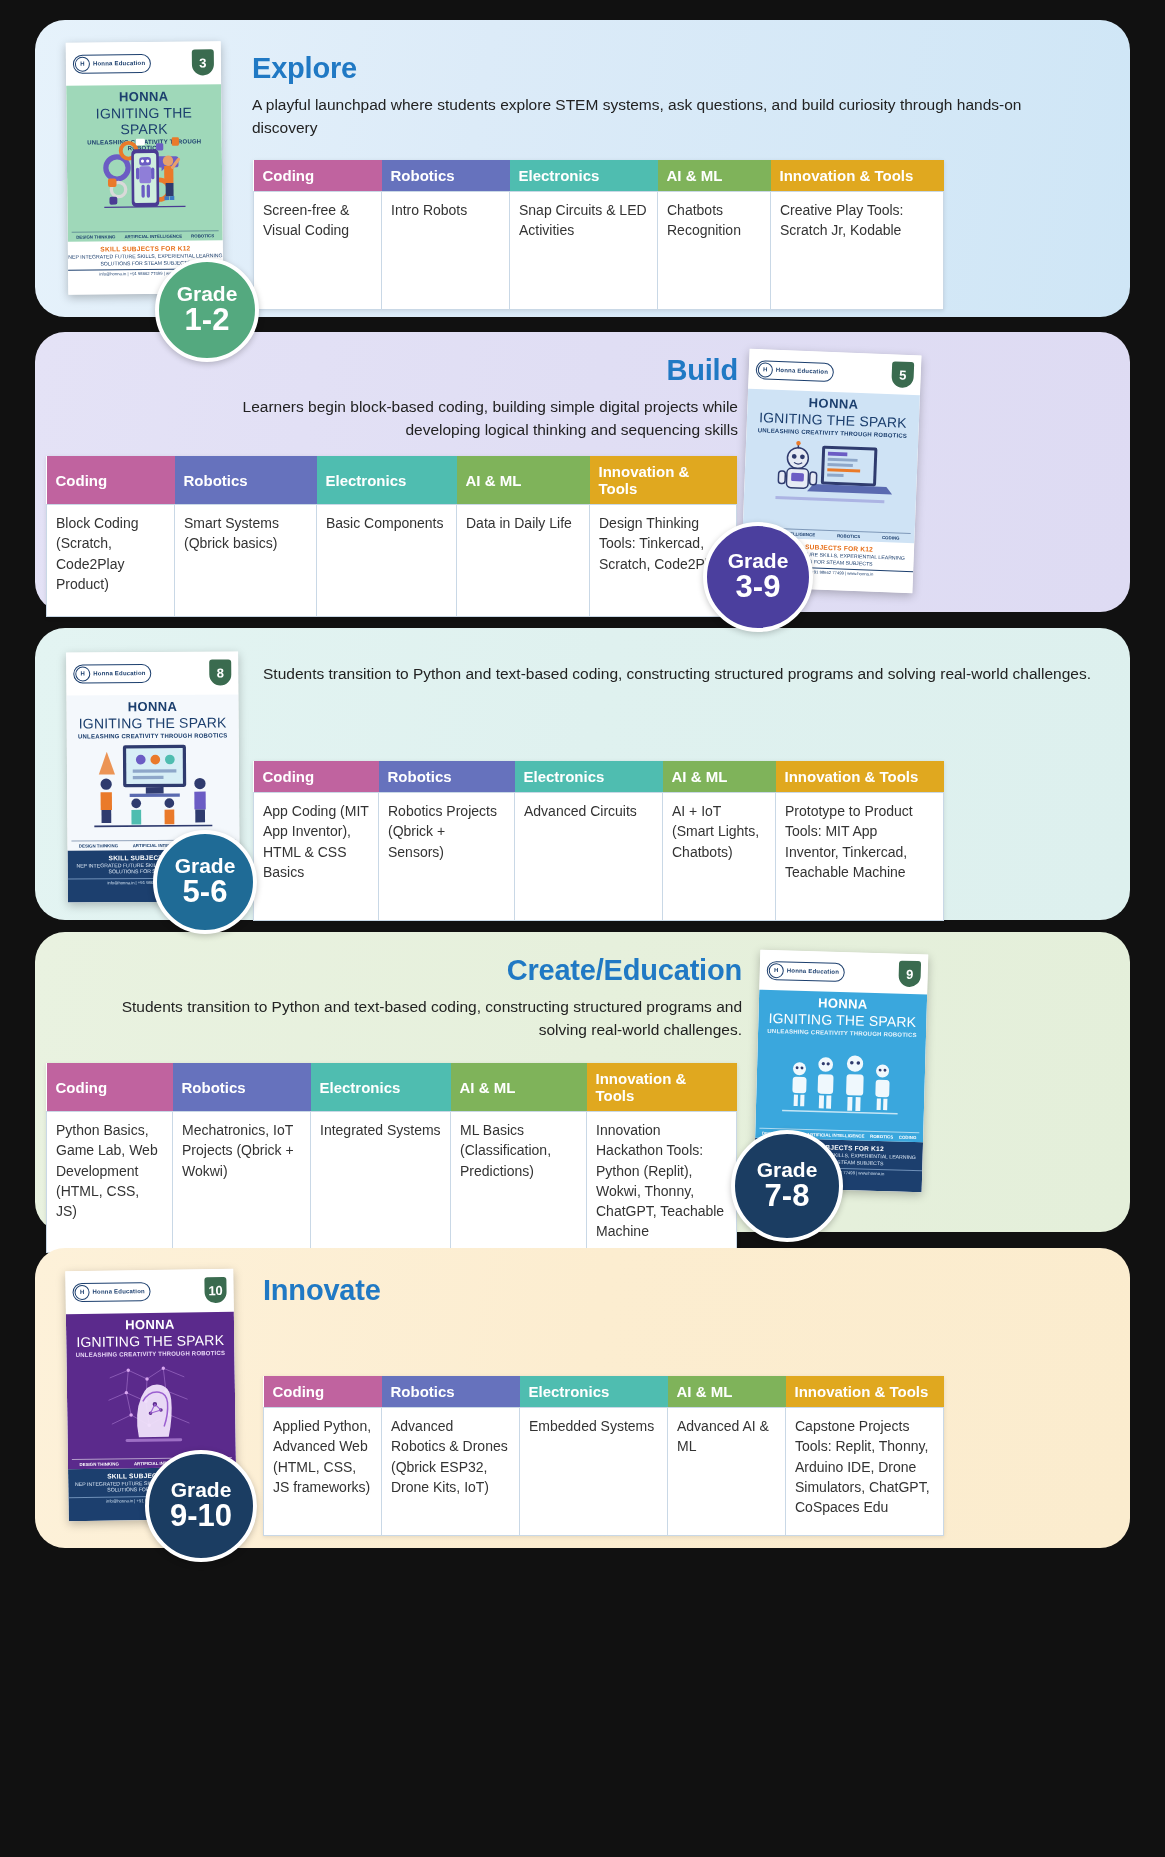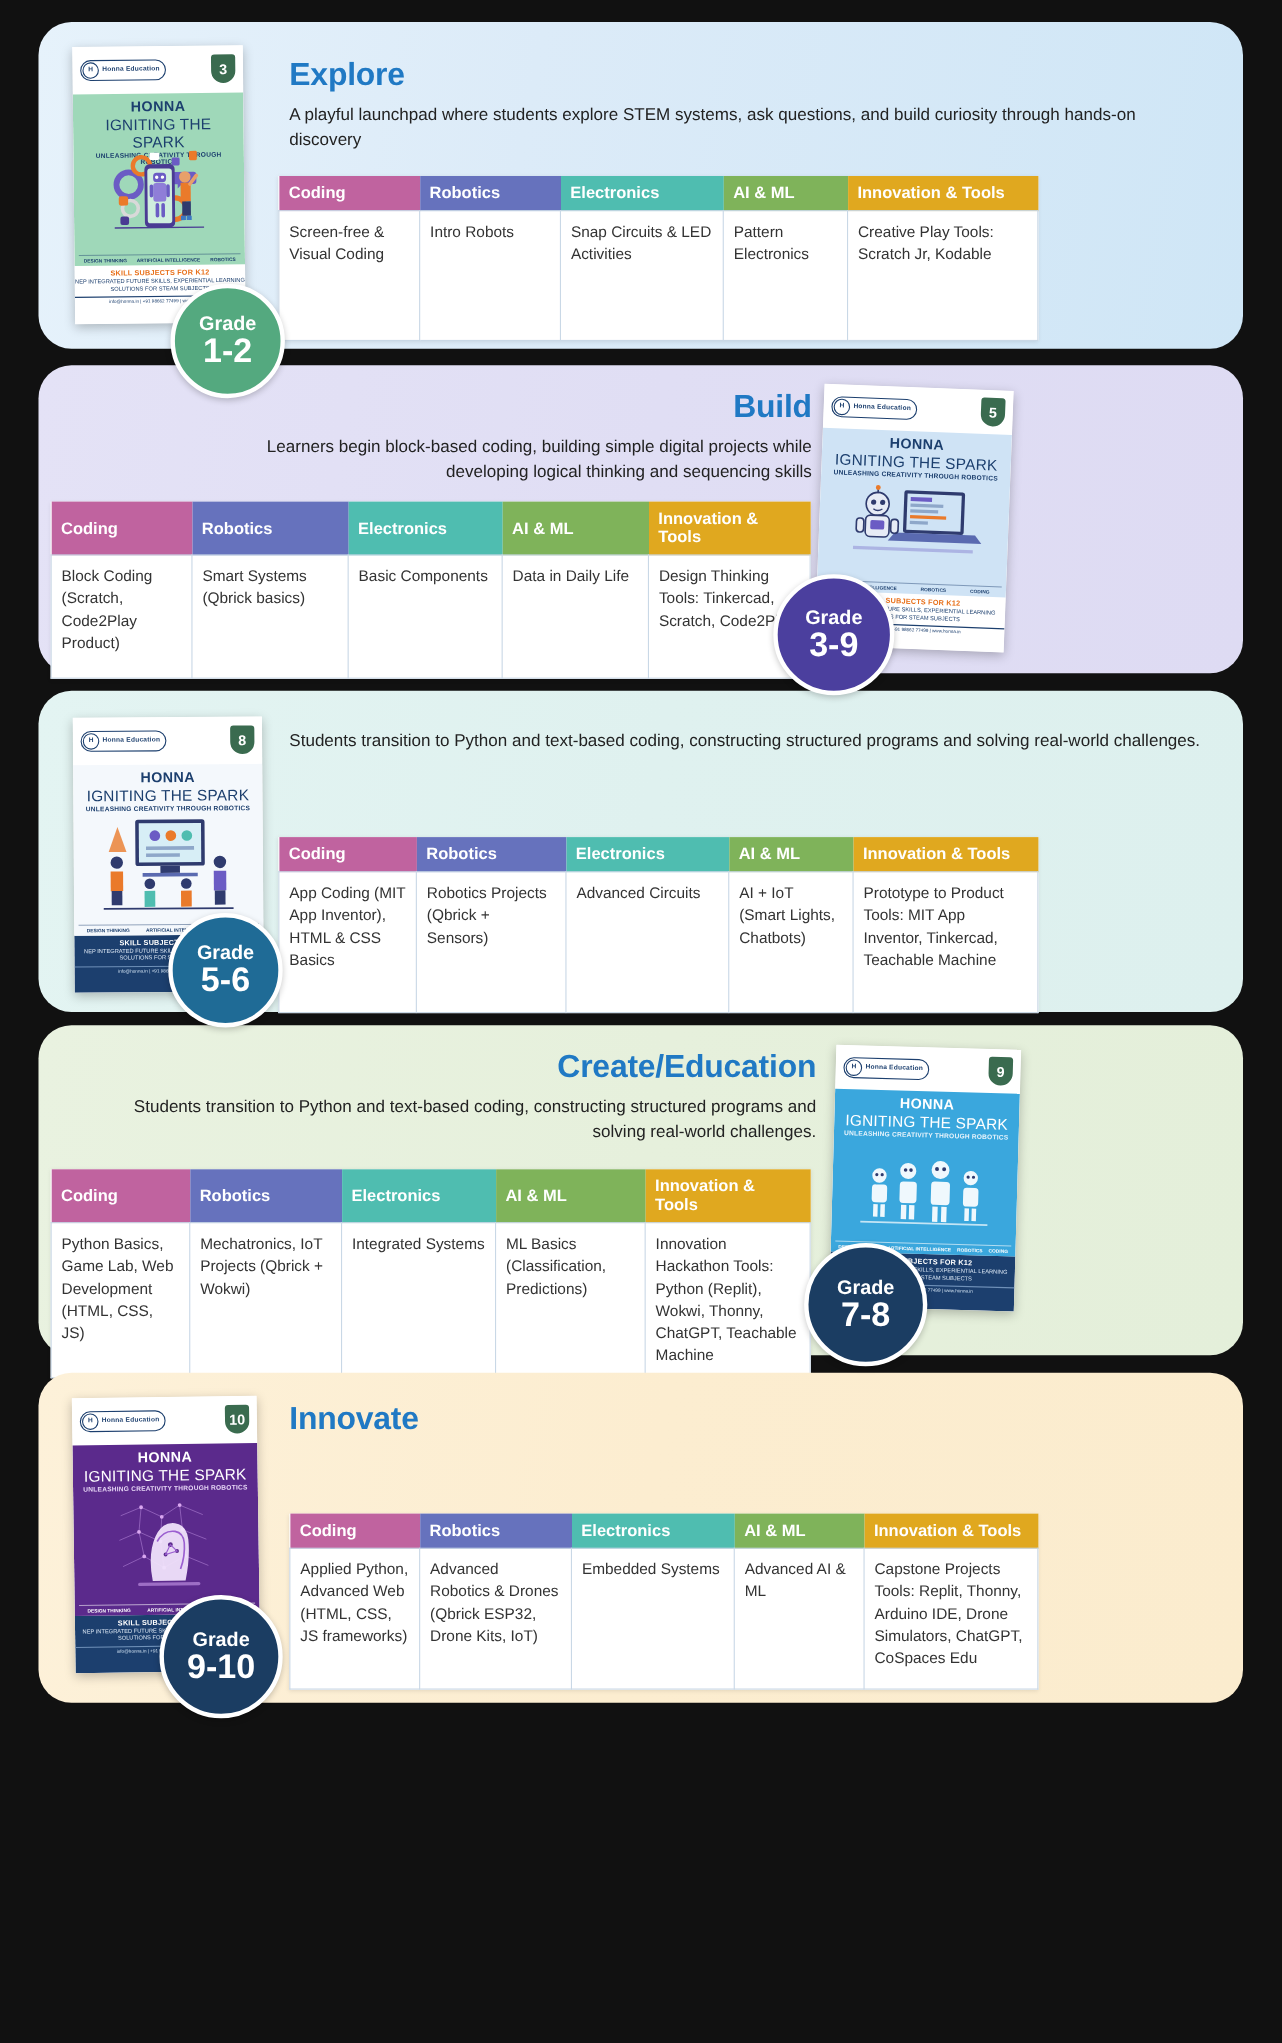--- a/index.html
+++ b/index.html
@@ -98,21 +98,21 @@
   .grade-badge {
     position: absolute;
     border-radius: 50%;
     color: #fff;
     display: flex; flex-direction: column;
     align-items: center; justify-content: center;
     border: 4px solid #fff;
     z-index: 20;
     box-shadow: 0 2px 6px rgba(0,0,0,.22);
   }
-  .grade-badge .g1 { font-size: 18px; font-weight: bold; line-height: 1; }
+  .grade-badge .g1 { font-size: 21px; font-weight: bold; line-height: 1; }
   .grade-badge .g2 { font-size: 31px; font-weight: bold; line-height: 1.05; }
 
   
   table.matrix {
     border-collapse: collapse;
     table-layout: fixed;
     background: #fff;
     box-shadow: 0 1px 4px rgba(0,0,0,.10);
   }
   table.matrix th {
@@ -199,21 +199,21 @@
       <div class="bk-skill2">NEP INTEGRATED FUTURE SKILLS, EXPERIENTIAL LEARNING SOLUTIONS FOR STEAM SUBJECTS</div>
       <div class="bk-foot">info@honna.in  |  +91 98662 77499  |  www.honna.in</div>
     </div>
   </div>
 
   <div class="grade-badge" style="left:120px; top:238px; width:104px; height:104px; background:#54a97f;">
     <div class="g1">Grade</div>
     <div class="g2">1-2</div>
   </div>
 
-  <div style="position:absolute; left:228px; top:32px; width:830px;">
+  <div style="position:absolute; left:217px; top:32px; width:830px;">
     <div class="sec-title">Explore</div>
     <div class="sec-desc">A playful launchpad where students explore STEM systems, ask questions, and build curiosity through hands-on discovery</div>
   </div>
 
   <table class="matrix" style="position:absolute; left:218px; top:140px; width:690px;">
     <colgroup>
           <col style="width:128px">
           <col style="width:128px">
           <col style="width:148px">
           <col style="width:113px">
@@ -226,21 +226,21 @@
       <th class="th-electronics">Electronics</th>
       <th class="th-aiml">AI &amp; ML</th>
       <th class="th-tools">Innovation &amp; Tools</th>
     </tr>
         </thead>
     <tbody>
           <tr style="height:118px;">
       <td>Screen-free &amp; Visual Coding</td>
       <td>Intro Robots</td>
       <td>Snap Circuits &amp; LED Activities</td>
-      <td>Pattern Electronics</td>
+      <td>Chatbots Recognition</td>
       <td>Creative Play Tools: Scratch Jr, Kodable</td>
     </tr>
         </tbody>
   </table>
 </div>
 
 <div class="band" style="left:35px; top:332px; width:1095px; height:280px;">
   <div class="band-inner bg-build"></div>
 
   <div class="book" style="left:710px; top:20px; width:172px; height:238px; transform:rotate(2.2deg);">

